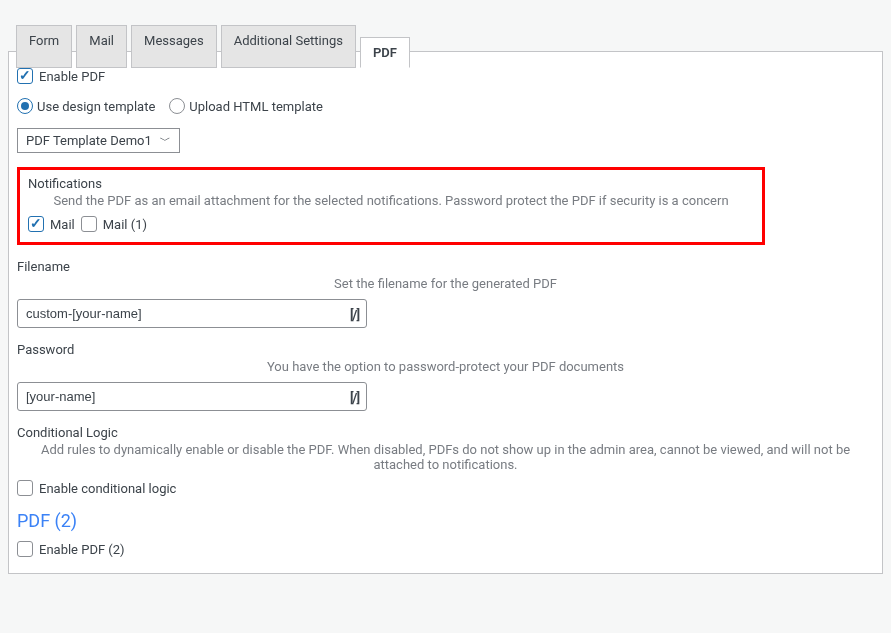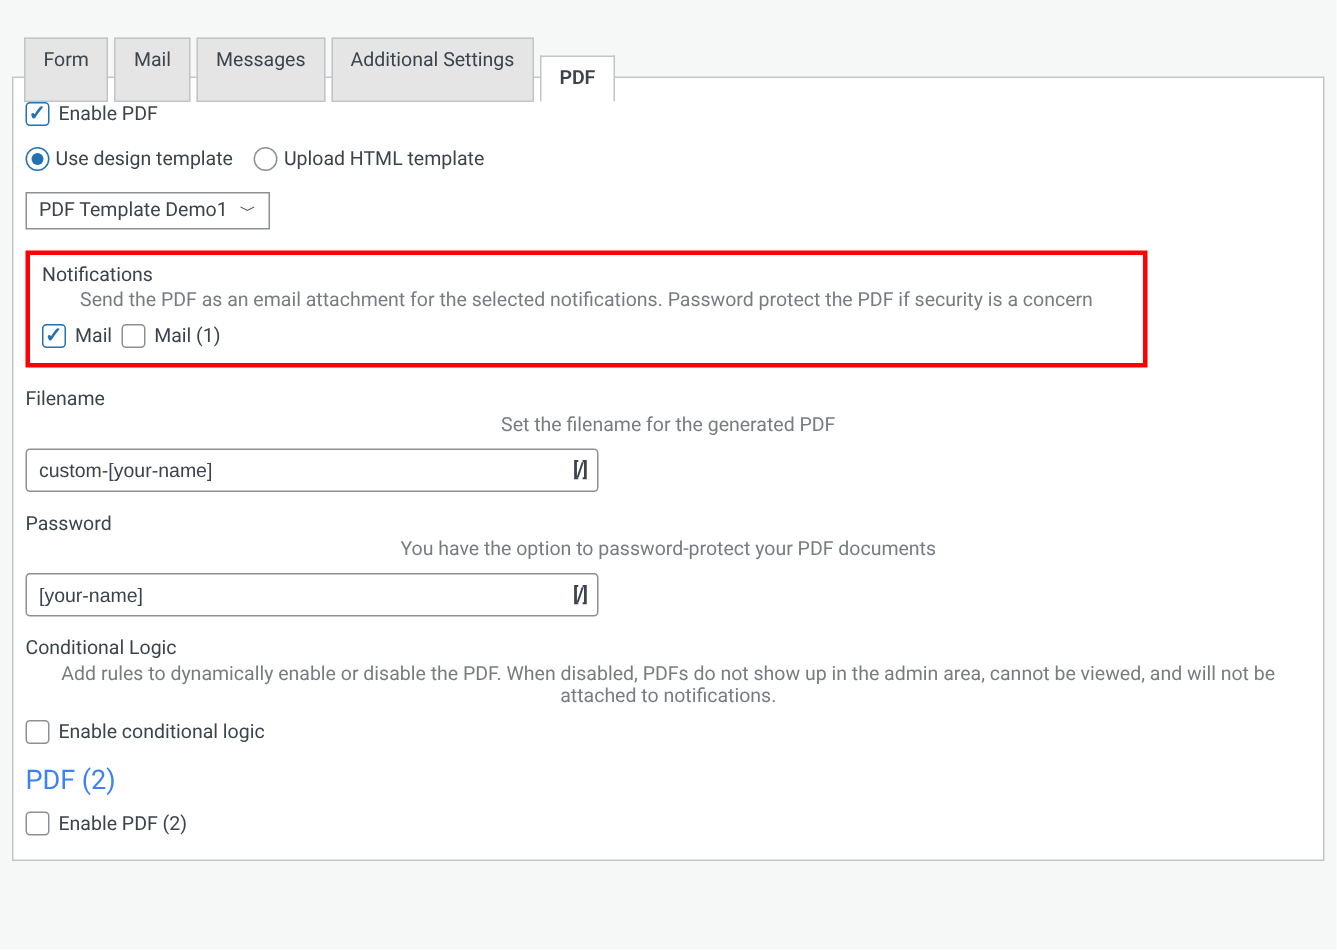--- a/index.html
+++ b/index.html
@@ -129,21 +129,21 @@
     }
     .notifications-box {
       border: 3px solid #ff0000;
       padding: 6px 8px 10px 8px;
       margin-bottom: 14px;
       width: 748px;
       max-width: 100%;
     }
     .input-wrap {
       position: relative;
-      width: 382px;
+      width: 350px;
       max-width: 100%;
     }
     .text-input {
       width: 100%;
       padding: 6px 32px 6px 8px;
       border: 1px solid #8c8f94;
       border-radius: 3px;
       font-size: 13px;
       color: #3c434a;
       background: #fff;

